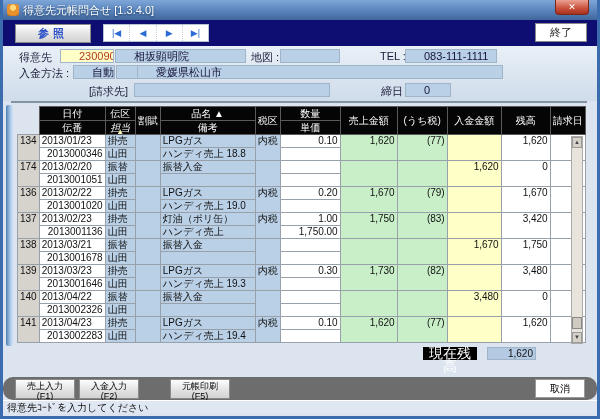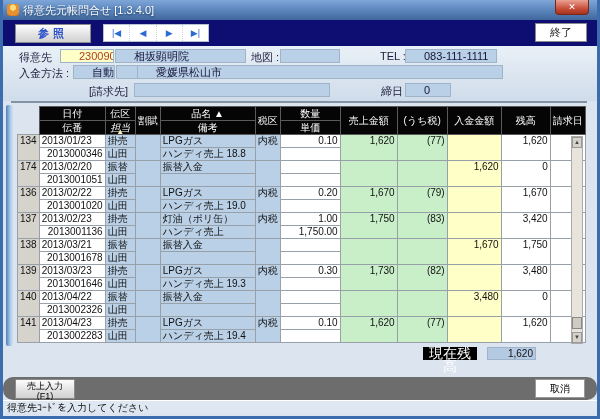--- a/index.html
+++ b/index.html
@@ -349,20 +349,28 @@
   </div>
 
   <div class="cb-label">現在残高</div>
   <div class="cb-value">1,620</div>
 
   <div class="action-bar">
     <div class="btn fbtn" style="left:12px;">
       <span style="display:block">売上入力</span>
       <span style="display:block">(F1)</span>
     </div>
+    <div class="btn fbtn" style="left:76px;">
+      <span style="display:block">入金入力</span>
+      <span style="display:block">(F2)</span>
+    </div>
+    <div class="btn fbtn" style="left:167px;">
+      <span style="display:block">元帳印刷</span>
+      <span style="display:block">(F5)</span>
+    </div>
     <div class="cancel-btn">取消</div>
   </div>
 
   <div class="status-bar">
     <span>得意先ｺｰﾄﾞを入力してください</span>
   </div>
 
 </div>
 
 </body></html>

